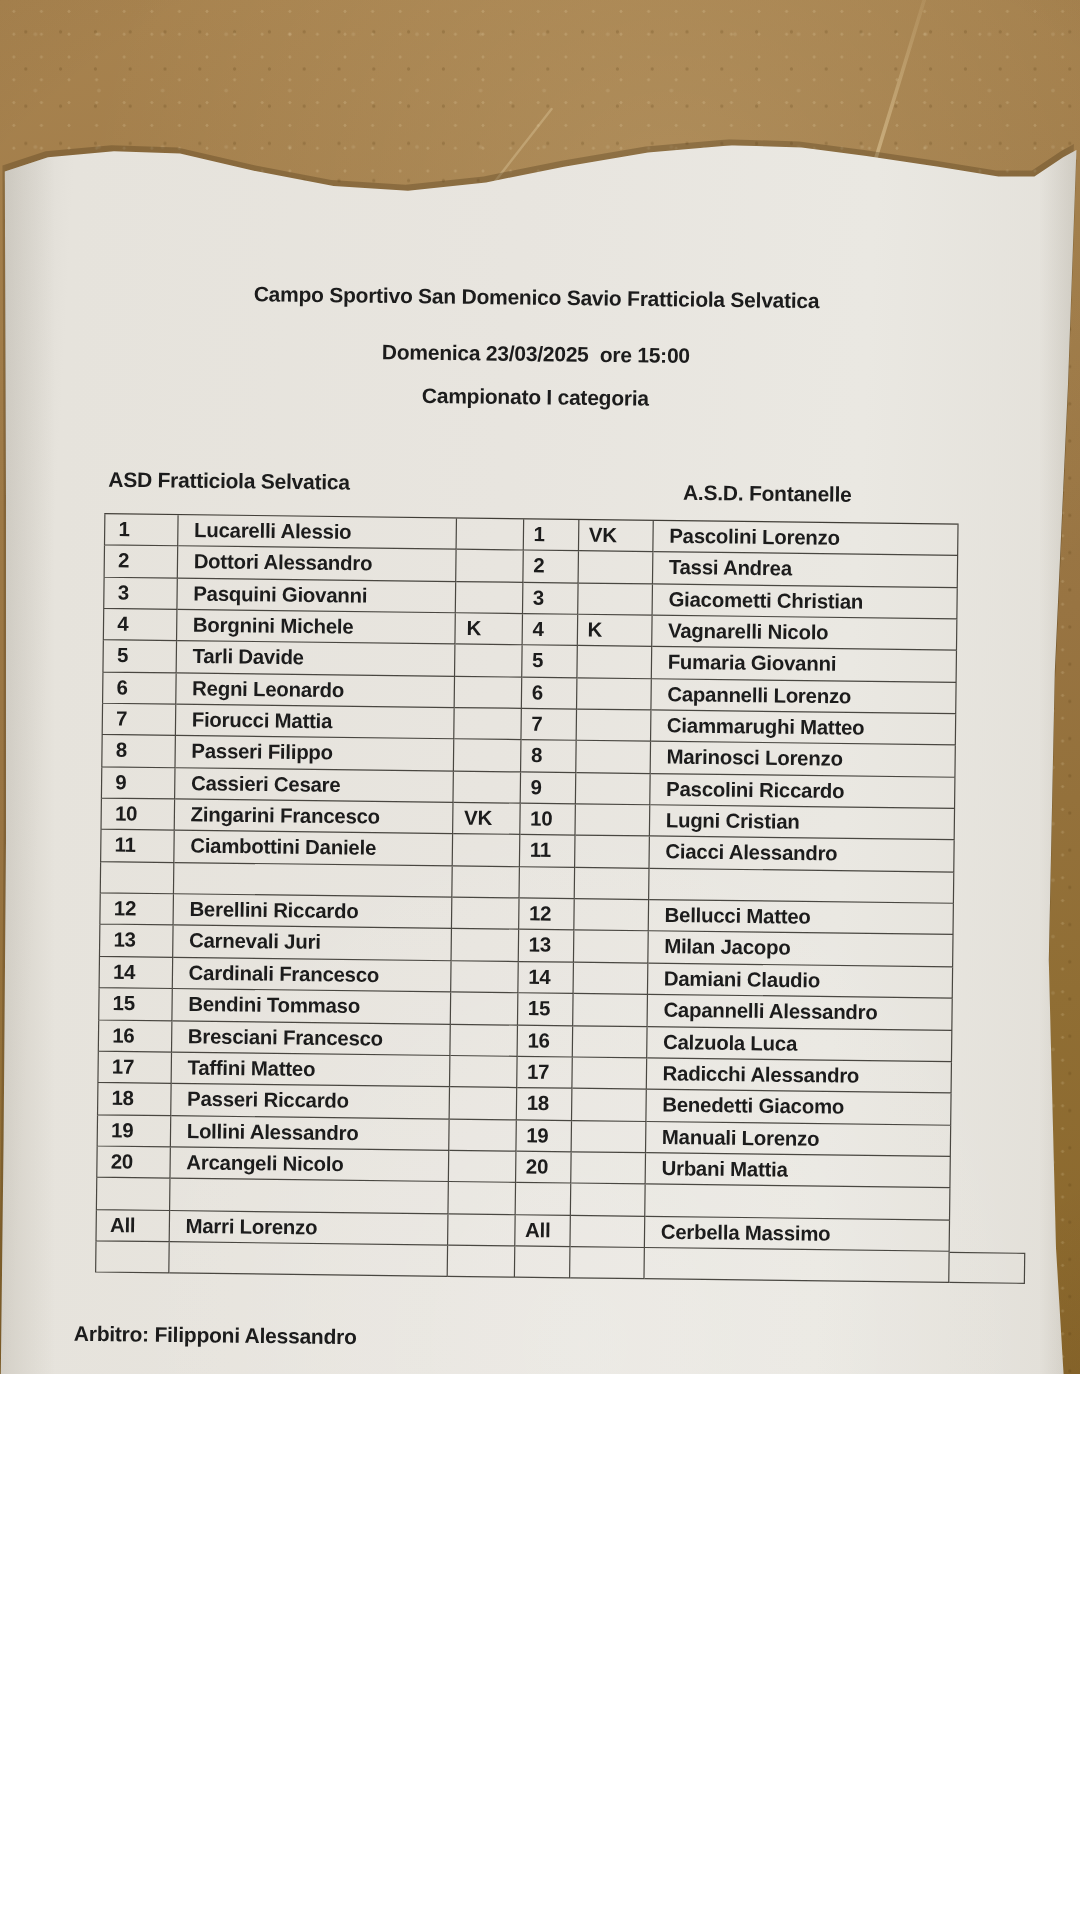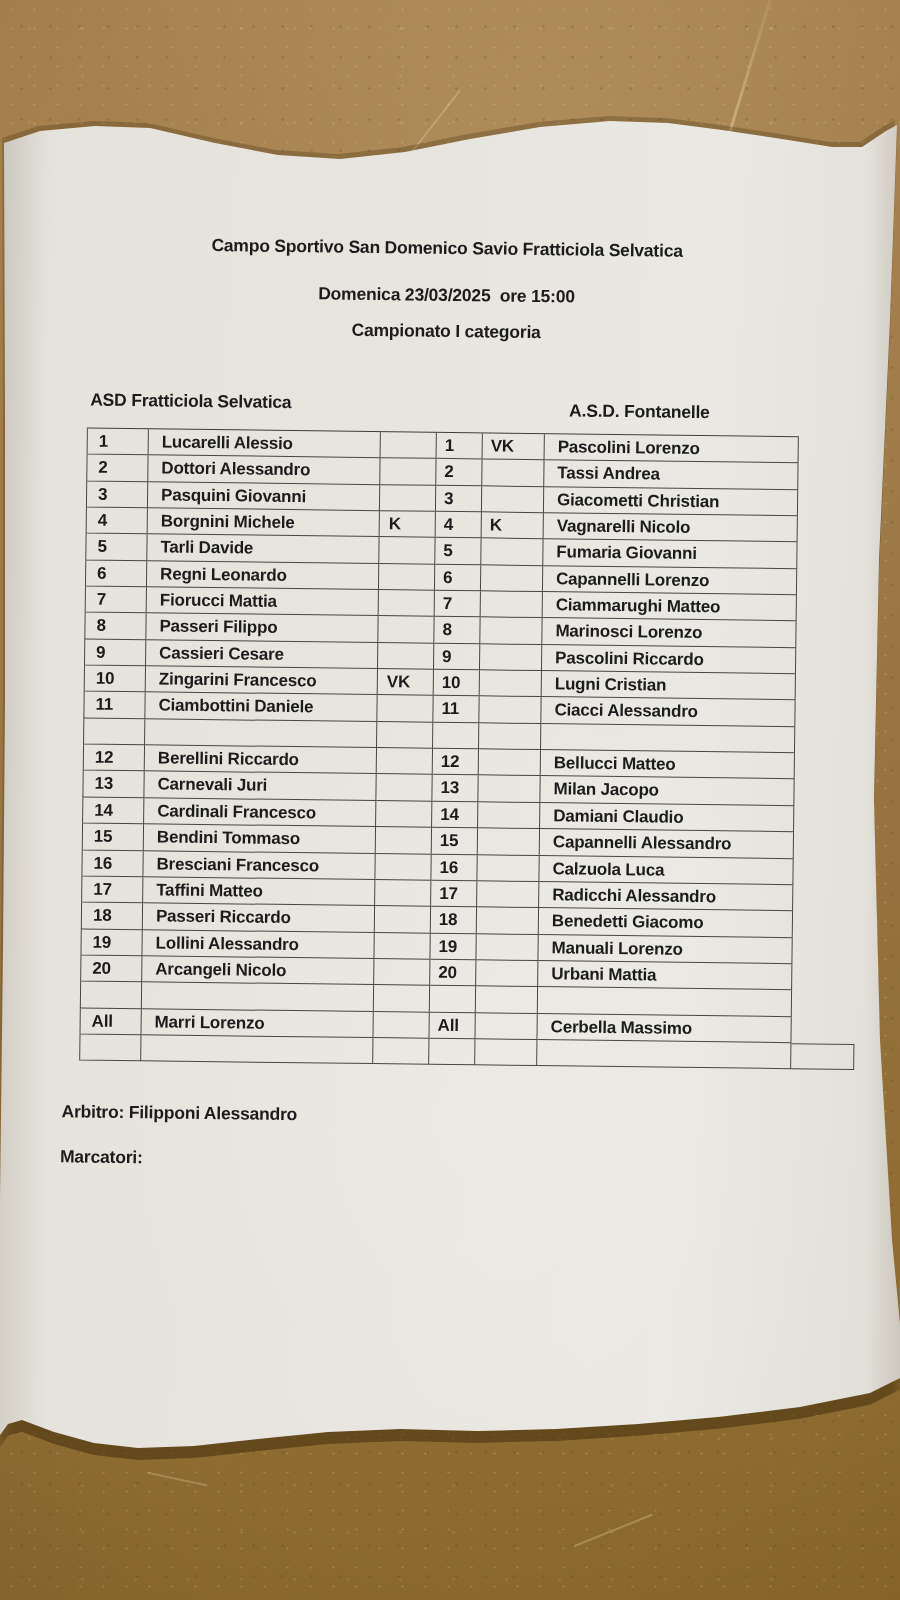--- a/index.html
+++ b/index.html
@@ -1,17 +1,17 @@
 <!DOCTYPE html>
 <html><head>
 <meta charset="utf-8">
 <style>
   html,body{margin:0;padding:0;width:900px;height:1600px;overflow:hidden;
     font-family:"Liberation Sans","DejaVu Sans",sans-serif;}
-  .scene{position:relative;width:900px;height:1600px;overflow:hidden;}
+  .scene{position:relative;width:900px;height:1145px;overflow:hidden;}
 
   
   .board{position:absolute;inset:0;
     background-color:#9a7744;
     background-image:
       radial-gradient(rgba(255,240,205,.16) 1px, transparent 1.6px),
       radial-gradient(rgba(82,55,14,.20) 1px, transparent 1.6px),
       radial-gradient(rgba(255,246,220,.10) 1px, transparent 2.2px),
       radial-gradient(120% 85% at 62% 14%, rgba(255,235,190,.14) 0%, rgba(255,235,190,0) 45%),
       linear-gradient(168deg,#a8834f 0%, #9e7a47 28%, #987442 52%, #906e34 76%, #8a672b 100%);

